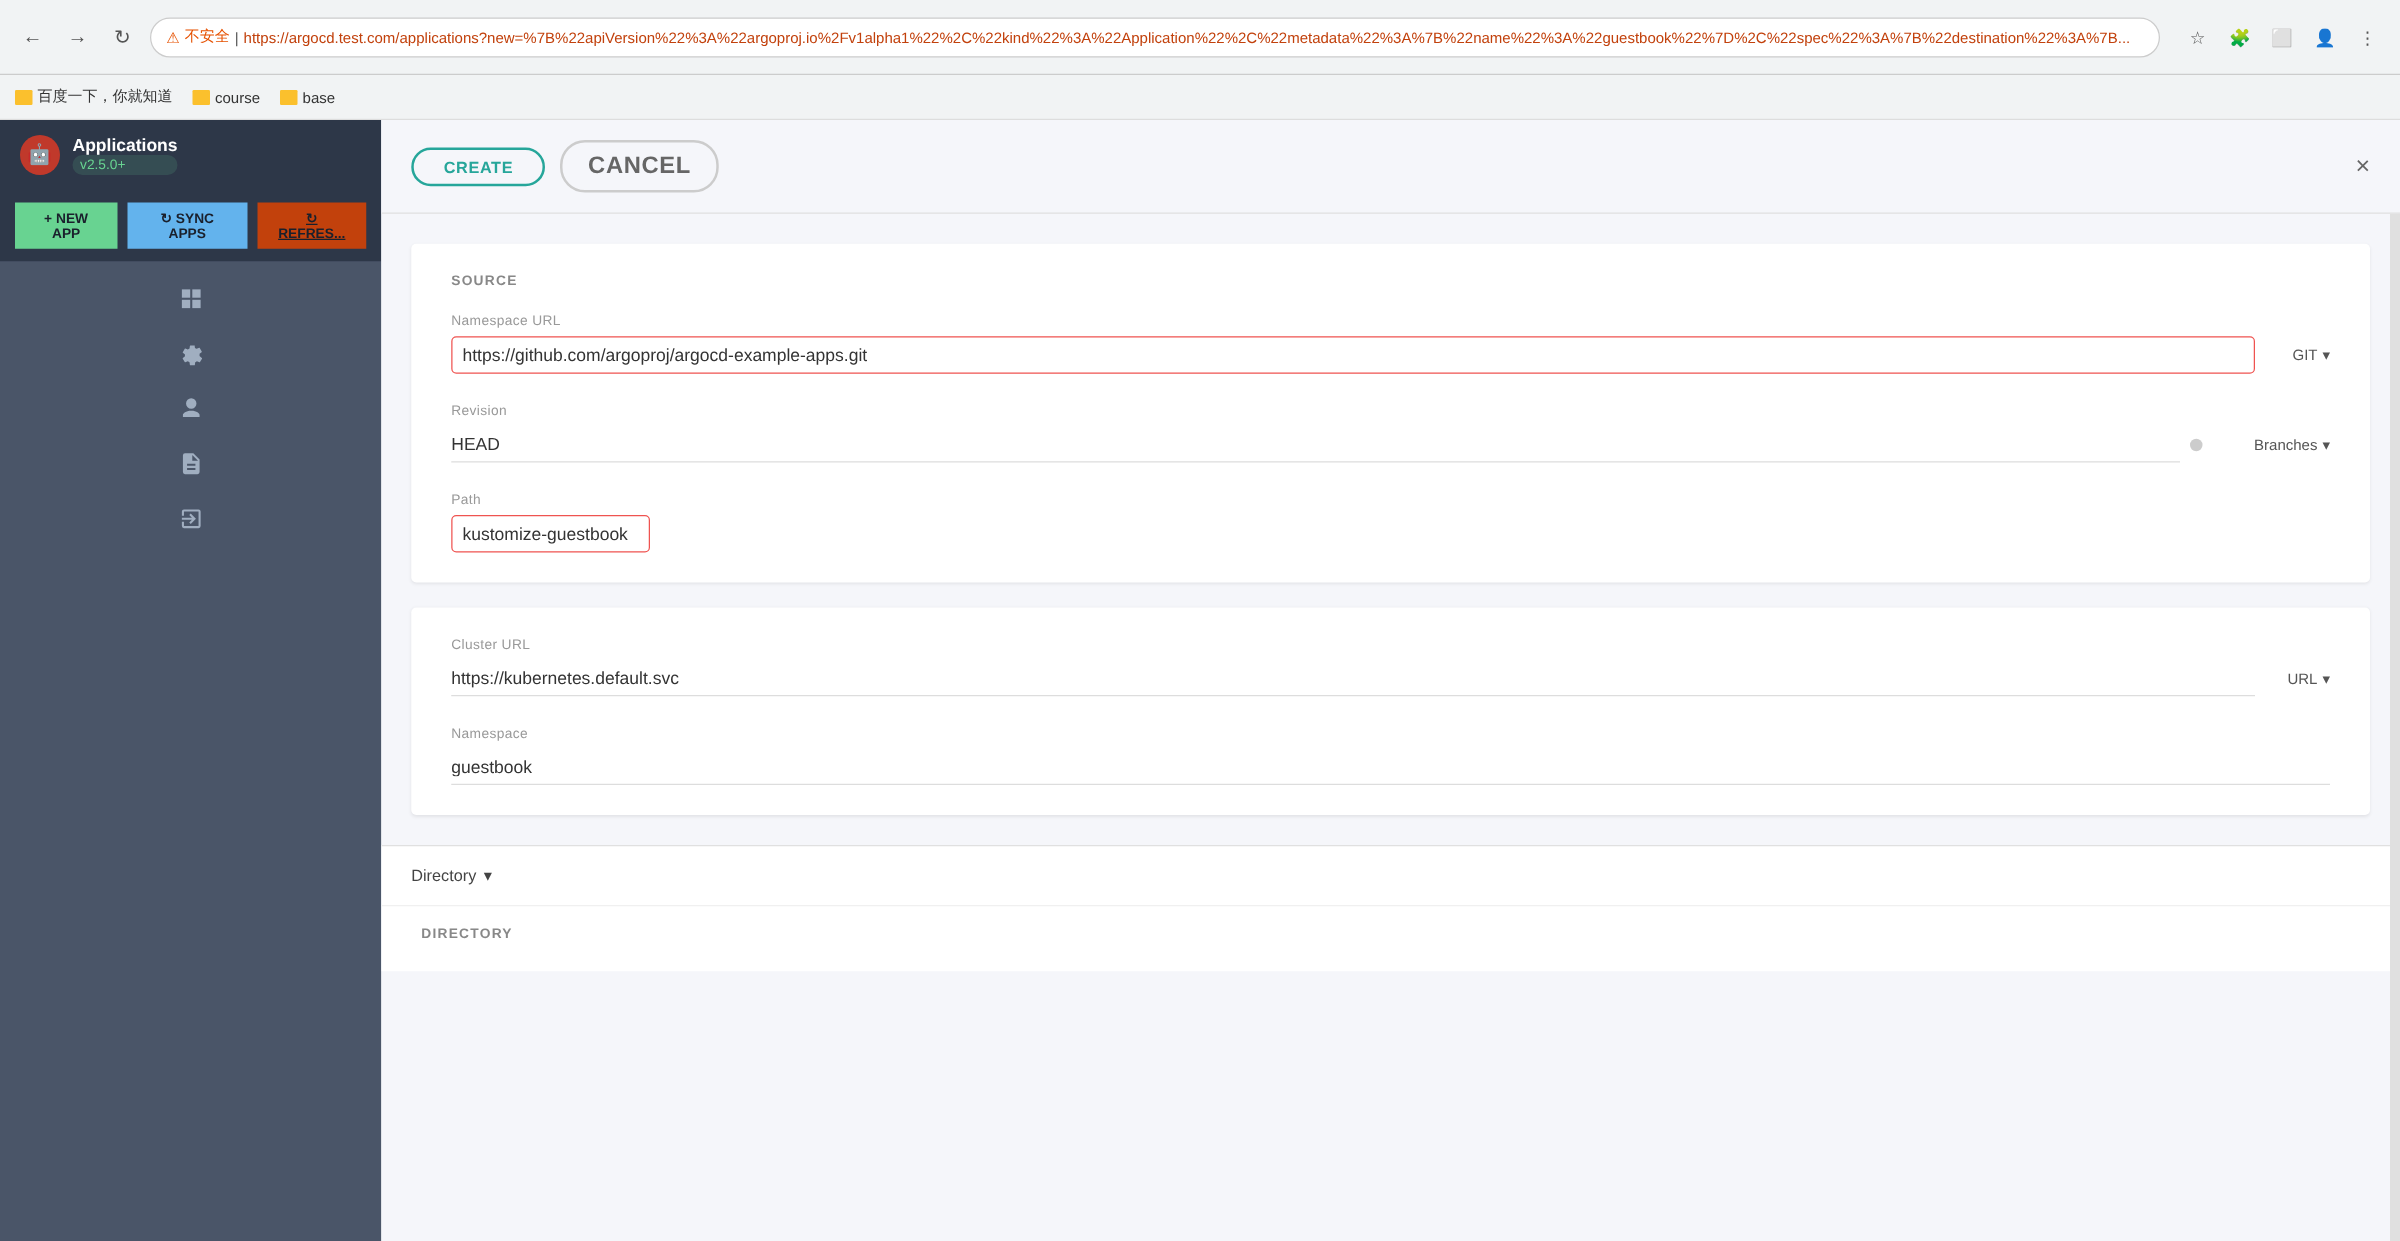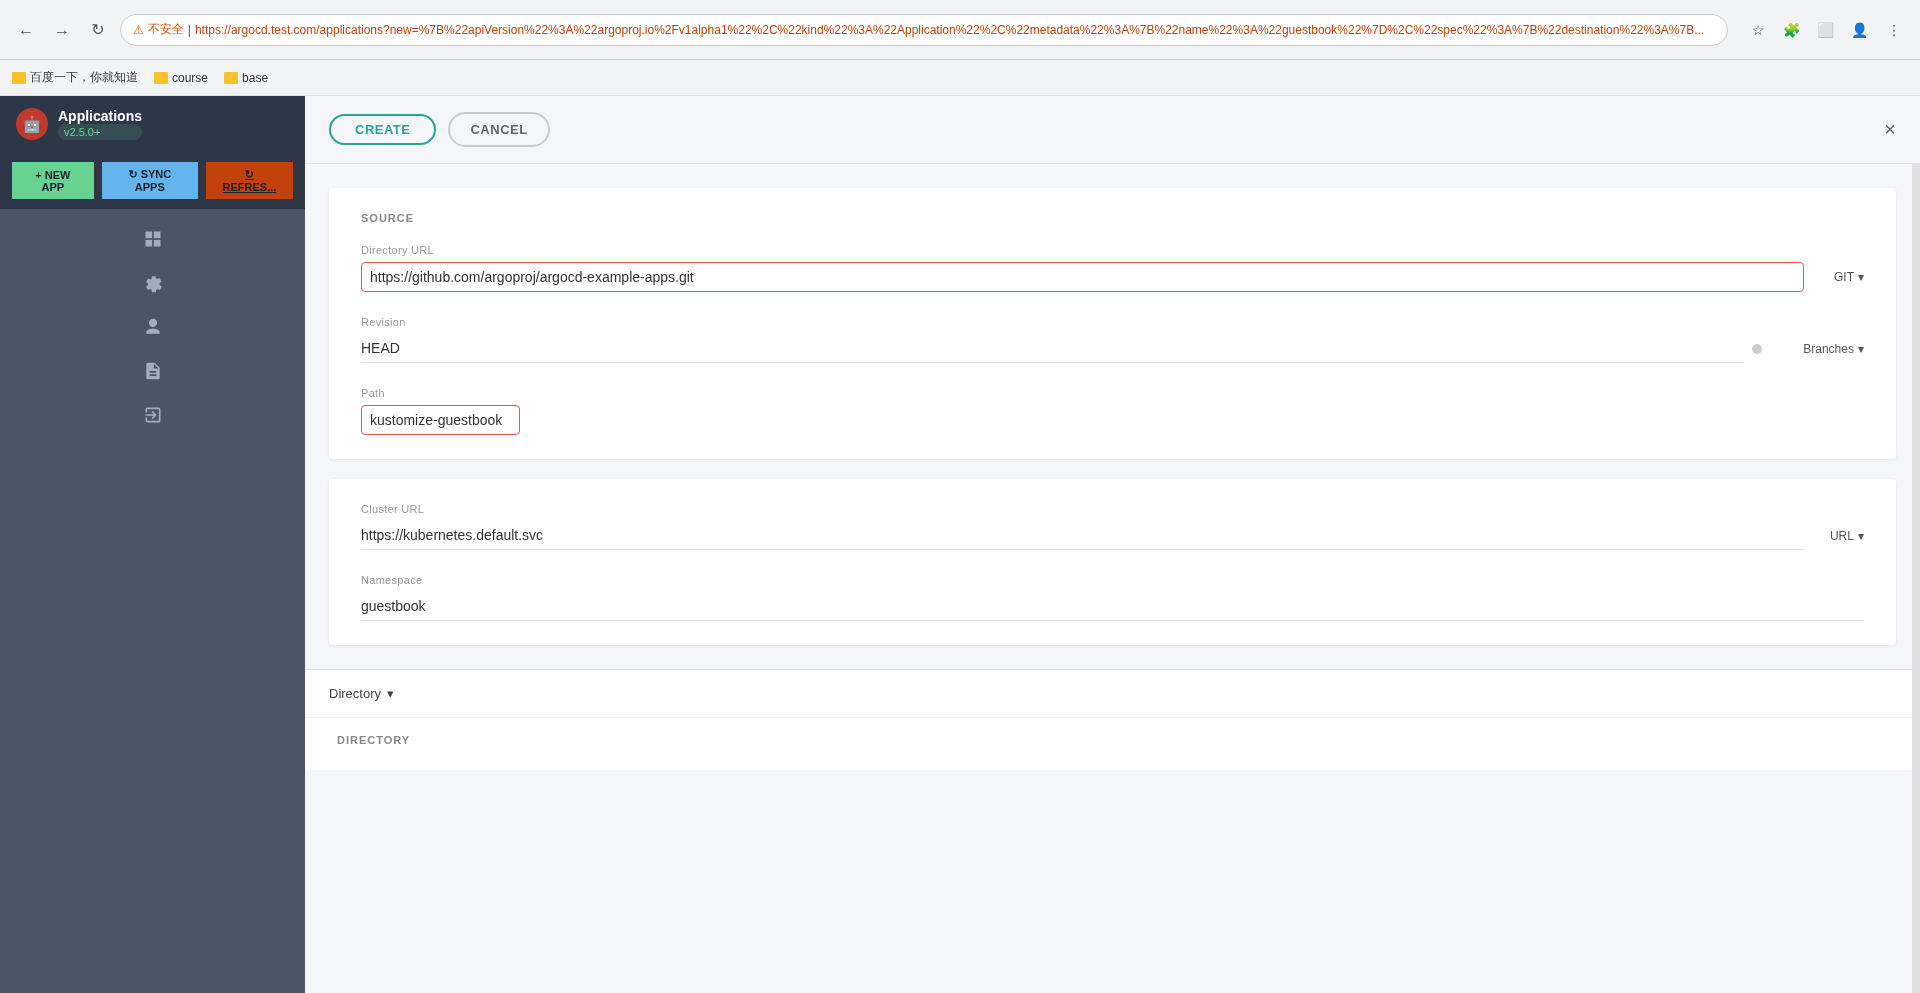--- a/index.html
+++ b/index.html
@@ -172,21 +172,21 @@
       font-weight: bold;
       cursor: pointer;
       letter-spacing: 0.5px;
     }
     .btn-cancel {
       padding: 8px 20px;
       background: transparent;
       border: 2px solid #ccc;
       border-radius: 20px;
       color: #666;
-      font-size: 13px;
+      font-size: 19px;
       font-weight: bold;
       cursor: pointer;
       letter-spacing: 0.5px;
     }
     .close-btn {
       margin-left: auto;
       background: none;
       border: none;
       font-size: 20px;
       color: #666;
@@ -409,21 +409,21 @@
         <button class="btn-cancel">CANCEL</button>
         <button class="close-btn" style="margin-left:auto;">×</button>
       </div>
 
       <div class="form-body">
 
         <div class="form-section">
           <div class="section-title">SOURCE</div>
 
           <div class="form-group">
-            <label class="form-label">Directory URL</label>
+            <label class="form-label">Namespace URL</label>
             <div class="form-row">
               <input type="text" class="form-input highlighted" style="width: calc(100% - 60px);" value="https://github.com/argoproj/argocd-example-apps.git">
               <span class="input-suffix">
                 <span>GIT</span>
                 <span>▾</span>
               </span>
             </div>
           </div>
 
           <div class="form-group">

